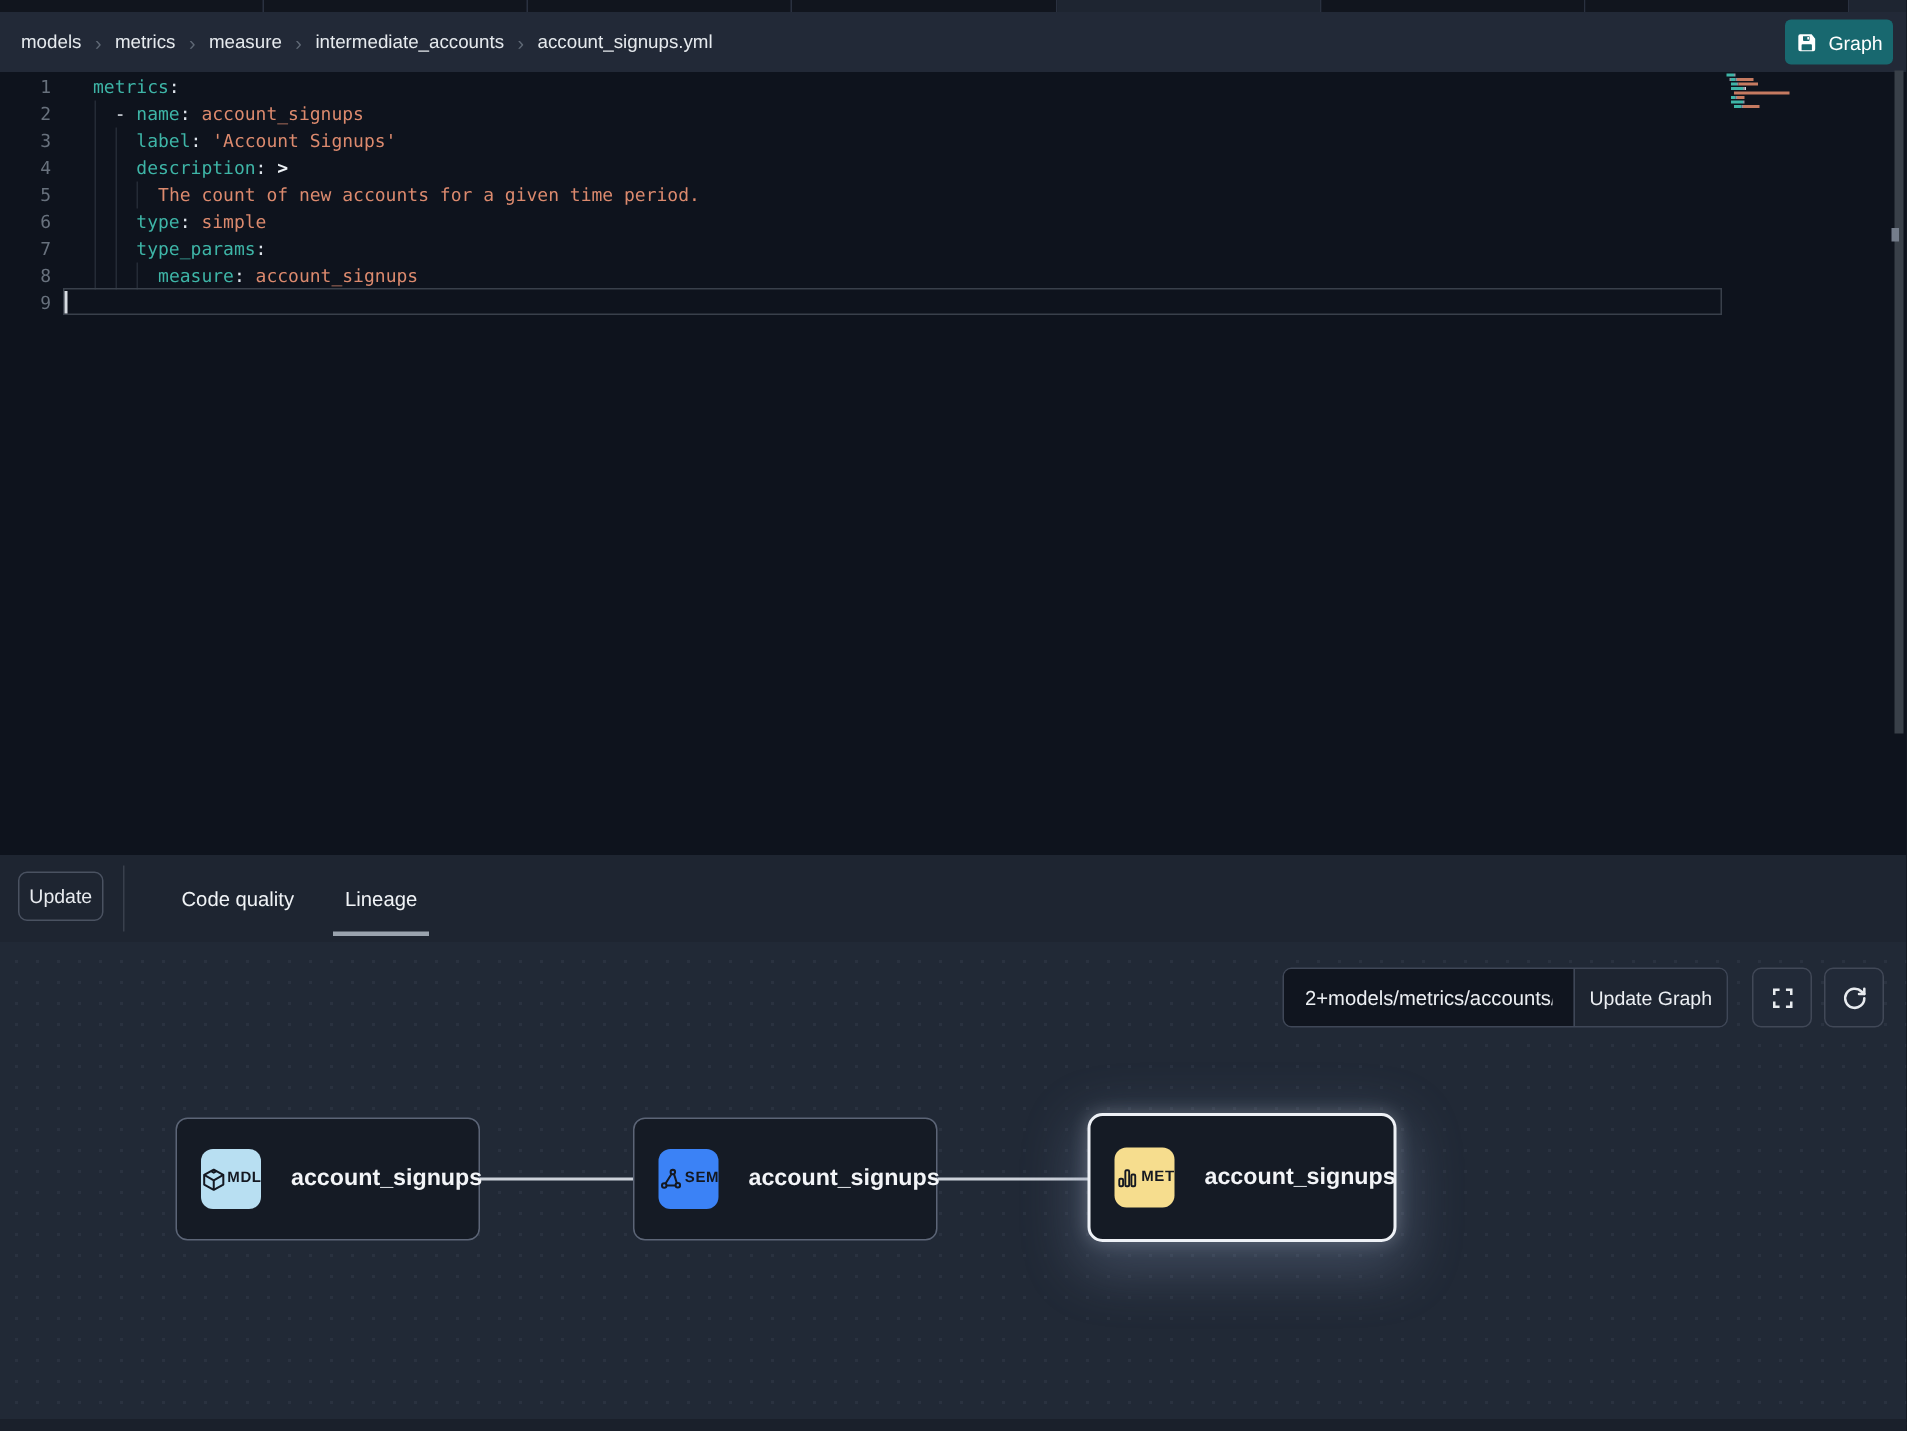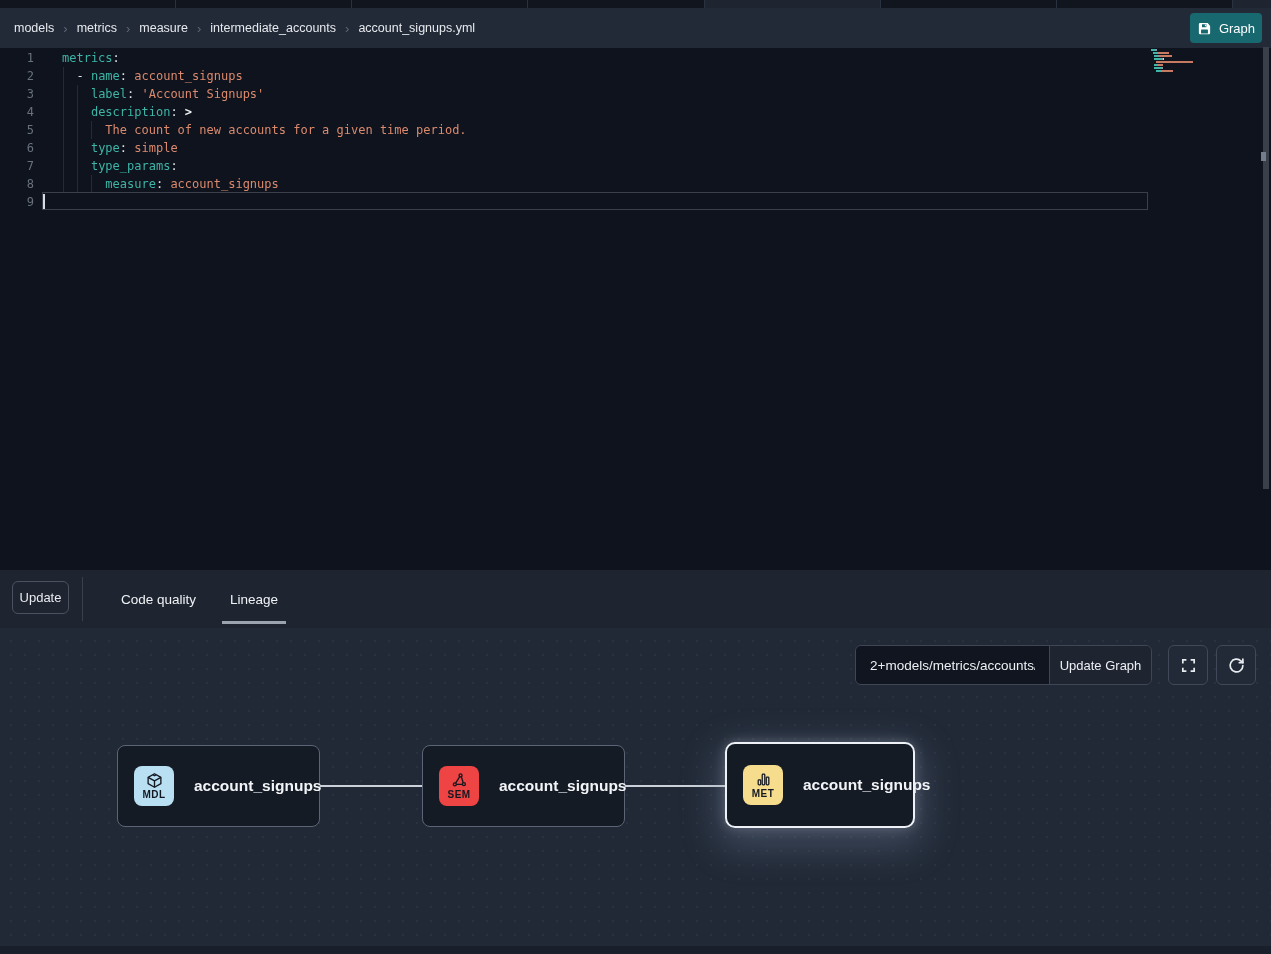--- a/index.html
+++ b/index.html
@@ -77,24 +77,24 @@
     border:1px solid #414857; border-radius:6px; color:#e8ebef; cursor:pointer;
     display:flex; align-items:center; justify-content:center; }
   .fs-btn { left:1168px; }
   .refresh-btn { left:1216px; }
   
   .edge { position:absolute; top:157px; height:2px; background:#ccd1d9; }
   
   .node { position:absolute; width:203px; height:82px; background:#151b25;
     border:1px solid #5c6577; border-radius:8px; display:flex; align-items:center;
     padding-left:16px; gap:20px; cursor:pointer; }
-  .node.selected { width:190px; height:86px; border:2px solid #eef1f6; border-radius:10px;
+  .node.selected { width:206px; height:86px; border:2px solid #eef1f6; border-radius:10px;
     box-shadow:0 12px 36px 8px rgba(125,140,170,0.32), 0 0 12px rgba(225,232,242,0.28); }
   .badge { width:40px; height:40px; border-radius:8px; color:#141821;
-    display:flex; flex-direction:column; align-items:center; justify-content:center; gap:1px; flex:0 0 auto; }
+    display:flex; flex-direction:row; align-items:center; justify-content:center; gap:1px; flex:0 0 auto; }
   .badge svg { display:block; }
   .badge-label { font-size:10px; font-weight:600; letter-spacing:0.4px; line-height:10px; }
   .node-label { font-size:15.5px; font-weight:600; color:#f2f4f7; }
 </style>
 </head>
 <body>
 
 <div id="screen">
 
   <div class="tabstrip">
@@ -207,21 +207,21 @@
                 <path d="M12 2.5 21 7.5v9l-9 5-9-5v-9l9-5z"></path>
                 <path d="M3 7.5l9 5 9-5M12 12.5v9"></path>
                 <path d="M9.5 3.9l2.5 1.4 2.5-1.4"></path>
               </svg>
             </span>
             <span class="badge-label">MDL</span>
           </div>
           <span class="node-label">account_signups</span>
         </div>
         <div class="node" style="left: 422px; top: 117px;">
-          <div class="badge" style="background: #ef4444;">
+          <div class="badge" style="background: #3b82f6;">
             <span class="badge-icon">
               <svg width="17" height="17" viewBox="0 0 24 24" fill="none" stroke="#141821" stroke-width="1.9">
                 <circle cx="13.5" cy="4.8" r="2.1"></circle>
                 <circle cx="5.4" cy="17.5" r="2.1"></circle>
                 <circle cx="18.2" cy="17.2" r="2.1"></circle>
                 <path d="M12.3 6.6 6.5 15.7M14.6 6.7l2.7 8.6M7.5 17.4h8.6"></path>
               </svg>
             </span>
             <span class="badge-label">SEM</span>
           </div>

